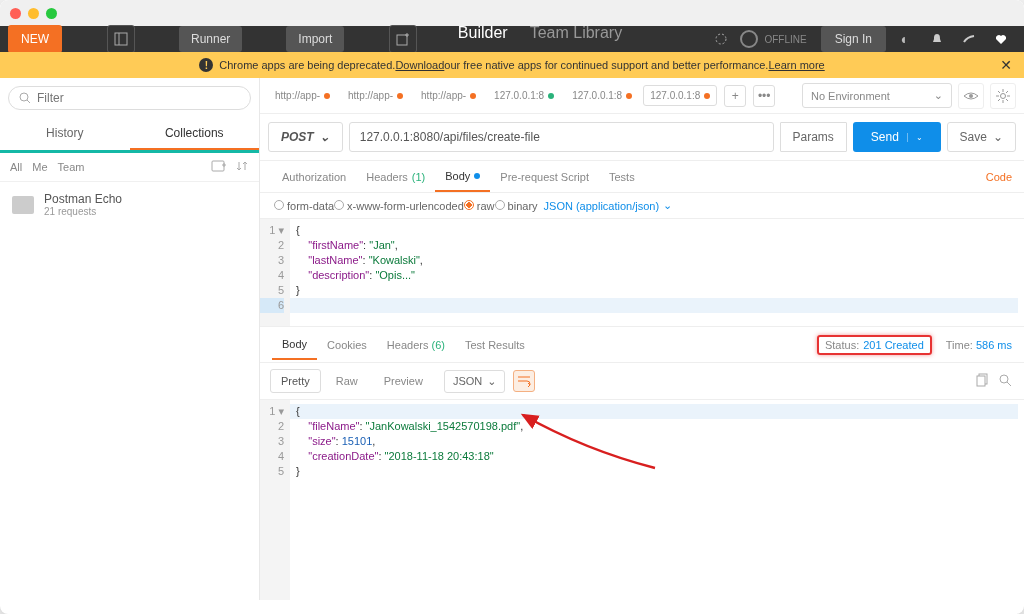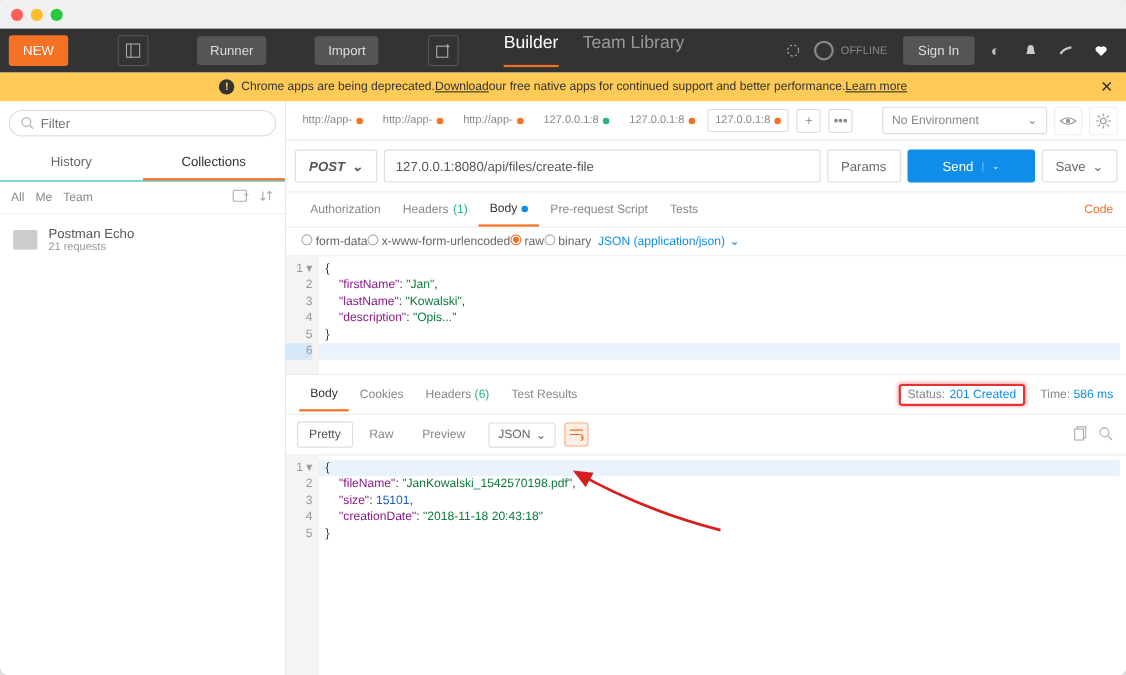--- a/index.html
+++ b/index.html
@@ -3,41 +3,41 @@
 <meta charset="utf-8">
 <style>
 * { margin: 0; padding: 0; box-sizing: border-box; font-family: -apple-system, "Helvetica Neue", Arial, sans-serif; }
 body { background: #fff; }
 .window { width: 1024px; height: 614px; margin: 0 auto; background: #fff; border-radius: 8px; box-shadow: 0 5px 30px rgba(0,0,0,0.35); overflow: hidden; position: relative; }
 .titlebar { height: 26px; background: #f0f0f0; display: flex; align-items: center; padding-left: 10px; gap: 7px; border-top-left-radius: 8px; border-top-right-radius: 8px; }
 .tl-dot { width: 11px; height: 11px; border-radius: 50%; }
 .tl-red { background: #ff5f56; }
 .tl-yel { background: #ffbd2e; }
 .tl-grn { background: #27c93f; }
-.topbar { height: 40px; background: #333333; display: flex; align-items: center; color: #ddd; font-size: 12px; position: relative; gap: 39px; }
+.topbar { height: 26px; background: #333333; display: flex; align-items: center; color: #ddd; font-size: 12px; position: relative; gap: 39px; }
 .btn-new { background: #f47023; color: #fff; border: none; padding: 7px 13px; font-size: 12px; margin-left: 8px; border-radius: 3px; }
 .top-ico { width: 28px; height: 28px; border: 1px solid #555; border-radius: 3px; margin-left: 6px; display: flex; align-items: center; justify-content: center; color: #aaa; }
 .top-btn { background: #555555; border: none; color: #ddd; padding: 6px 12px; font-size: 12px; border-radius: 3px; margin-left: 5px; }
 .top-tabs { position: absolute; left: 50%; transform: translateX(-50%); display: flex; gap: 22px; font-size: 16px; margin-left: 28px; }
 .top-tab { color: #999; padding-bottom: 10px; cursor: pointer; }
 .top-tab.active { color: #fff; border-bottom: 2px solid #f47023; }
 .top-right { margin-left: auto; display: flex; align-items: center; gap: 6px; padding-right: 10px; }
 .signin { background: #555; color: #ddd; padding: 6px 14px; border: none; font-size: 12px; border-radius: 3px; }
 .ico-sq { width: 26px; height: 26px; display: flex; align-items: center; justify-content: center; color: #bbb; font-size: 14px; }
 .offline-wrap { display: flex; align-items: center; gap: 6px; color: #888; font-size: 10px; margin-right: 8px; }
 .offline-ico { width: 18px; height: 18px; border: 2px solid #888; border-radius: 50%; }
 .banner { height: 26px; background: #ffcb56; display: flex; align-items: center; justify-content: center; font-size: 11px; color: #333; position: relative; }
 .banner .bico { width: 14px; height: 14px; background: #333; border-radius: 50%; color: #ffcb56; display: inline-flex; align-items: center; justify-content: center; font-size: 10px; font-weight: bold; margin-right: 6px; }
 .banner a { color: #333; text-decoration: underline; }
 .banner .close { position: absolute; right: 12px; font-size: 14px; cursor: pointer; }
 .main { display: flex; height: calc(100% - 26px - 40px - 26px); }
 .sidebar { width: 260px; border-right: 1px solid #e8e8e8; display: flex; flex-direction: column; }
 .filter { margin: 8px; display: flex; align-items: center; border: 1px solid #ddd; border-radius: 14px; padding: 4px 10px; color: #aaa; font-size: 12px; gap: 6px; }
 .filter input { border: none; outline: none; flex: 1; font-size: 12px; background: transparent; }
-.side-tabs { display: flex; border-bottom: 1px solid #14b8a6; font-size: 12px; color: #666; }
+.side-tabs { display: flex; border-bottom: 3px solid #14b8a6; font-size: 12px; color: #666; }
 .side-tab { flex: 1; text-align: center; padding: 8px 0; cursor: pointer; }
 .side-tab.active { color: #333; border-bottom: 2px solid #f47023; }
 .side-filter2 { display: flex; align-items: center; font-size: 11px; color: #888; padding: 6px 10px; gap: 10px; border-bottom: 1px solid #f0f0f0; }
 .side-filter2 .sp { margin-left: auto; display: flex; gap: 8px; color: #aaa; }
 .coll-item { display: flex; align-items: center; gap: 10px; padding: 10px 12px; font-size: 12px; color: #555; }
 .coll-folder { width: 22px; height: 18px; background: #ccc; border-radius: 2px; }
 .coll-sub { font-size: 10px; color: #999; }
 .content { flex: 1; display: flex; flex-direction: column; overflow: hidden; }
 .tabbar { height: 36px; display: flex; align-items: center; padding: 0 8px; border-bottom: 1px solid #eee; position: relative; }
 .tabrow-left { display: flex; align-items: center; gap: 4px; }
@@ -46,21 +46,21 @@
 .dot { width: 6px; height: 6px; border-radius: 50%; background: #f47023; }
 .dot.green { background: #2ab27b; }
 .tab-plus { width: 22px; height: 22px; border: 1px solid #ddd; border-radius: 3px; display: flex; align-items: center; justify-content: center; color: #888; font-size: 12px; margin-left: 3px; }
 .tabbar-right { margin-left: auto; display: flex; align-items: center; gap: 6px; }
 .env-sel { width: 150px; border: 1px solid #ddd; border-radius: 3px; padding: 5px 8px; font-size: 11px; color: #888; display: flex; align-items: center; justify-content: space-between; gap: 20px; }
 .ico-btn { width: 26px; height: 26px; border: 1px solid #eee; border-radius: 3px; display: flex; align-items: center; justify-content: center; color: #999; }
 .reqrow { display: flex; align-items: center; padding: 8px; gap: 6px; border-bottom: 1px solid #eee; }
 .method-sel { border: 1px solid #ddd; border-radius: 3px; padding: 7px 12px; font-size: 12px; font-weight: 600; color: #555; display: flex; align-items: center; gap: 6px; font-style: italic; }
 .url-in { flex: 1; border: 1px solid #ddd; border-radius: 3px; padding: 7px 10px; font-size: 12px; color: #555; }
 .params-btn { border: 1px solid #ddd; background: #fff; padding: 7px 12px; font-size: 12px; color: #666; border-radius: 1px; }
-.send-btn { background: #0f8ee9; color: #fff; border: none; padding: 8px 32px; font-size: 12px; border-radius: 3px; display: flex; align-items: center; gap: 8px; }
+.send-btn { background: #0f8ee9; color: #fff; border: none; padding: 8px 18px; font-size: 12px; border-radius: 3px; display: flex; align-items: center; gap: 8px; }
 .send-caret { font-size: 8px; border-left: 1px solid rgba(255,255,255,0.4); padding-left: 8px; }
 .save-btn { border: 1px solid #ddd; background: #fff; padding: 7px 12px; font-size: 12px; color: #666; border-radius: 3px; display: flex; align-items: center; gap: 6px; }
 .subtabs { display: flex; align-items: center; padding: 0 12px; font-size: 11px; color: #888; border-bottom: 1px solid #eee; position: relative; height: 32px; }
 .subtab { padding: 8px 10px; cursor: pointer; display: flex; align-items: center; gap: 4px; }
 .subtab.active { color: #333; border-bottom: 2px solid #f47023; }
 .badge-n { color: #2ab27b; }
 .bdot { width: 6px; height: 6px; background: #0f8ee9; border-radius: 50%; }
 .code-link { position: absolute; right: 12px; color: #f47023; font-size: 11px; }
 .bodytype { display: flex; align-items: center; padding: 6px 14px; font-size: 11px; color: #666; border-bottom: 1px solid #eee; }
 .radio { width: 10px; height: 10px; border: 1px solid #aaa; border-radius: 50%; display: inline-block; margin-right: 3px; }

